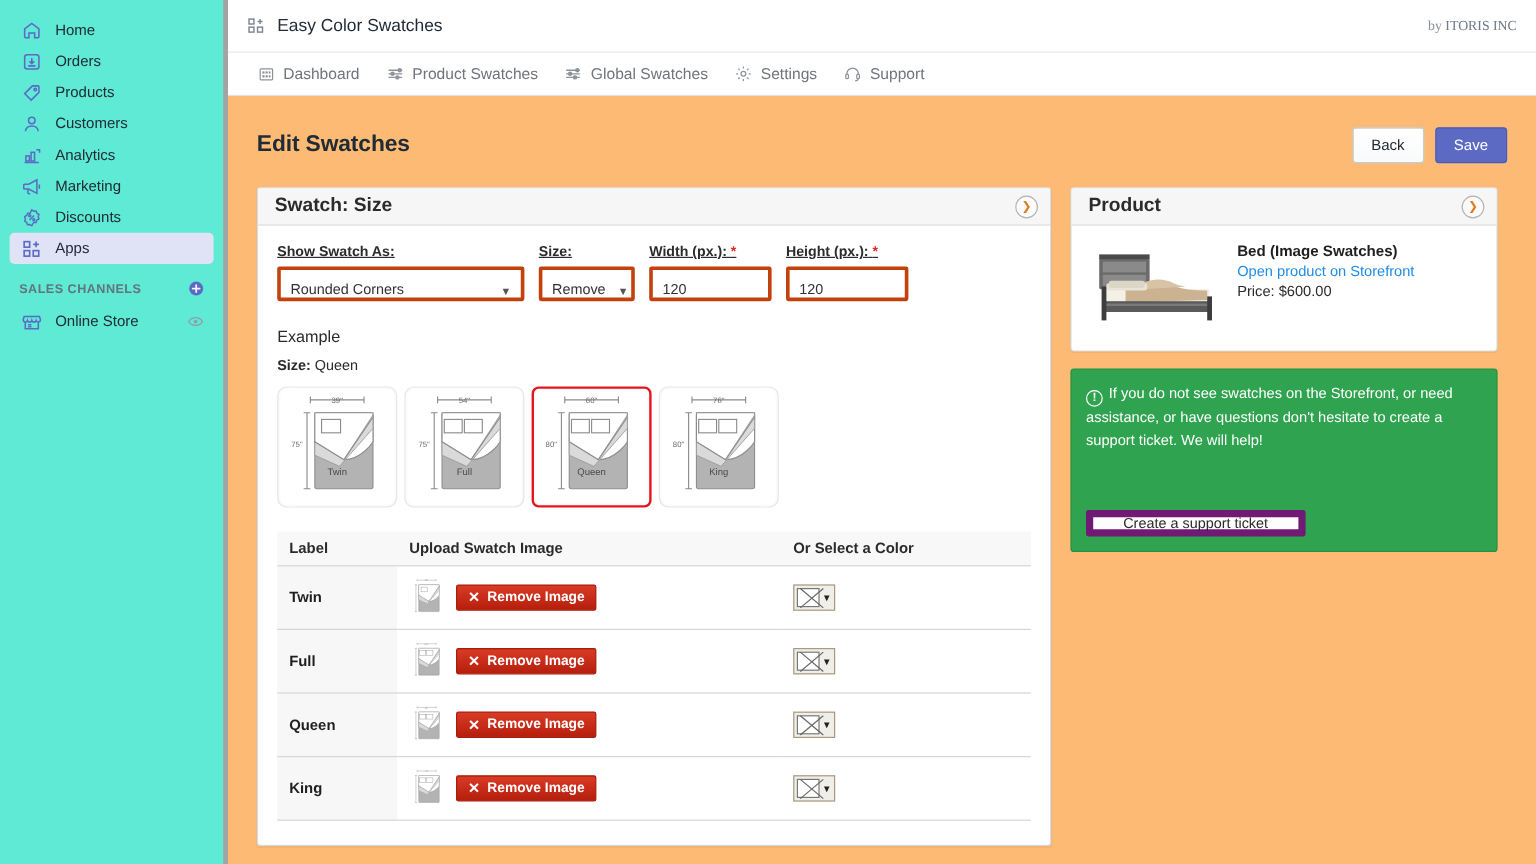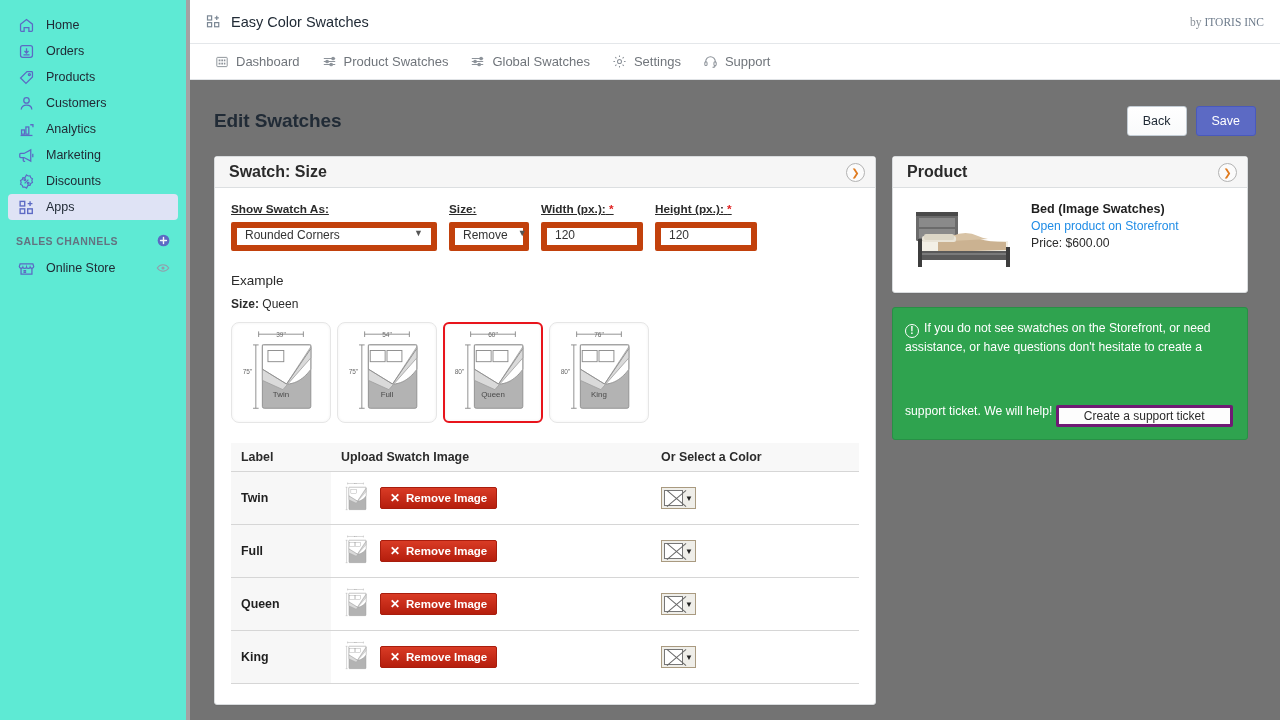--- a/index.html
+++ b/index.html
@@ -44,21 +44,21 @@
     letter-spacing: 0.4px;
     color: #637381;
   }
   .nav-section .plus { color: #5c6ac4; display: flex; }
   .nav-item .trail { margin-left: auto; color: #919eab; display: flex; }
 
   
   #appframe {
     position: absolute; left: 190px; top: 0;
     width: 1090px; height: 720px;
-    background: #737373;
+    background: #fdba74;
   }
   #app-titlebar {
     height: 44px; background: #ffffff;
     border-bottom: 1px solid #e4e7ea;
     display: flex; align-items: center;
     padding: 0 16px;
   }
   #app-titlebar .app-icon { color: #7b8794; display: flex; margin-right: 10px; }
   #app-titlebar .app-title { font-size: 14.5px; color: #212b36; }
   #app-titlebar .byline {
@@ -124,23 +124,23 @@
   #left-card { width: 662px; }
   .card-body { padding: 14px 16px 20px 16px; }
 
   .fields { display: flex; align-items: flex-end; gap: 12px; }
   .field-lbl {
     font-size: 11.8px; font-weight: bold; color: #2b2b2b;
     margin-bottom: 6px; display: block; white-space: nowrap; text-decoration: underline;
   }
   .req { color: #e02020; }
   .ctl {
-    height: 29px; border: 6px solid #c2410c; background: #fff;
+    height: 29px; border: 3px solid #c2410c; background: #fff;
     border-radius: 2px; font-size: 12px; color: #333;
-    display: flex; align-items: flex-start; padding: 0 8px;
+    display: flex; align-items: flex-end; padding: 0 8px;
   }
   .select { justify-content: space-between; gap: 10px; }
   .select .chev { color: #555; font-size: 9px; }
   .w-show { width: 206px; }
   .w-size { width: 80px; }
   .w-num  { width: 102px; }
 
   #example-title { font-size: 13.5px; color: #2b2b2b; margin: 22px 0 9px 0; }
   #example-size { font-size: 12px; color: #2b2b2b; margin-bottom: 11px; }
   #example-size b { font-weight: bold; }
@@ -220,21 +220,21 @@
   }
   #notice .bang {
     display: inline-flex; align-items: center; justify-content: center;
     width: 14px; height: 14px; border-radius: 50%;
     border: 1.3px solid #ffffff; font-size: 10px; font-weight: bold;
     margin-right: 5px; vertical-align: -2px; line-height: 1;
   }
   .btn-ticket {
     display: inline-flex; align-items: center;
     height: 22px; padding: 0 25px;
-    background: #fdfdfd; border: 3px solid #701a75; border-radius: 2px;
+    background: #fdfdfd; border: 6px solid #701a75; border-radius: 2px;
     color: #2b2b2b; font-size: 12px; vertical-align: -5px; margin-top: 48px;
   }
 </style>
 </head>
 <body>
 
 <div id="sidebar">
   <div id="nav-list">
       <div class="nav-item">
         <span class="ico">

